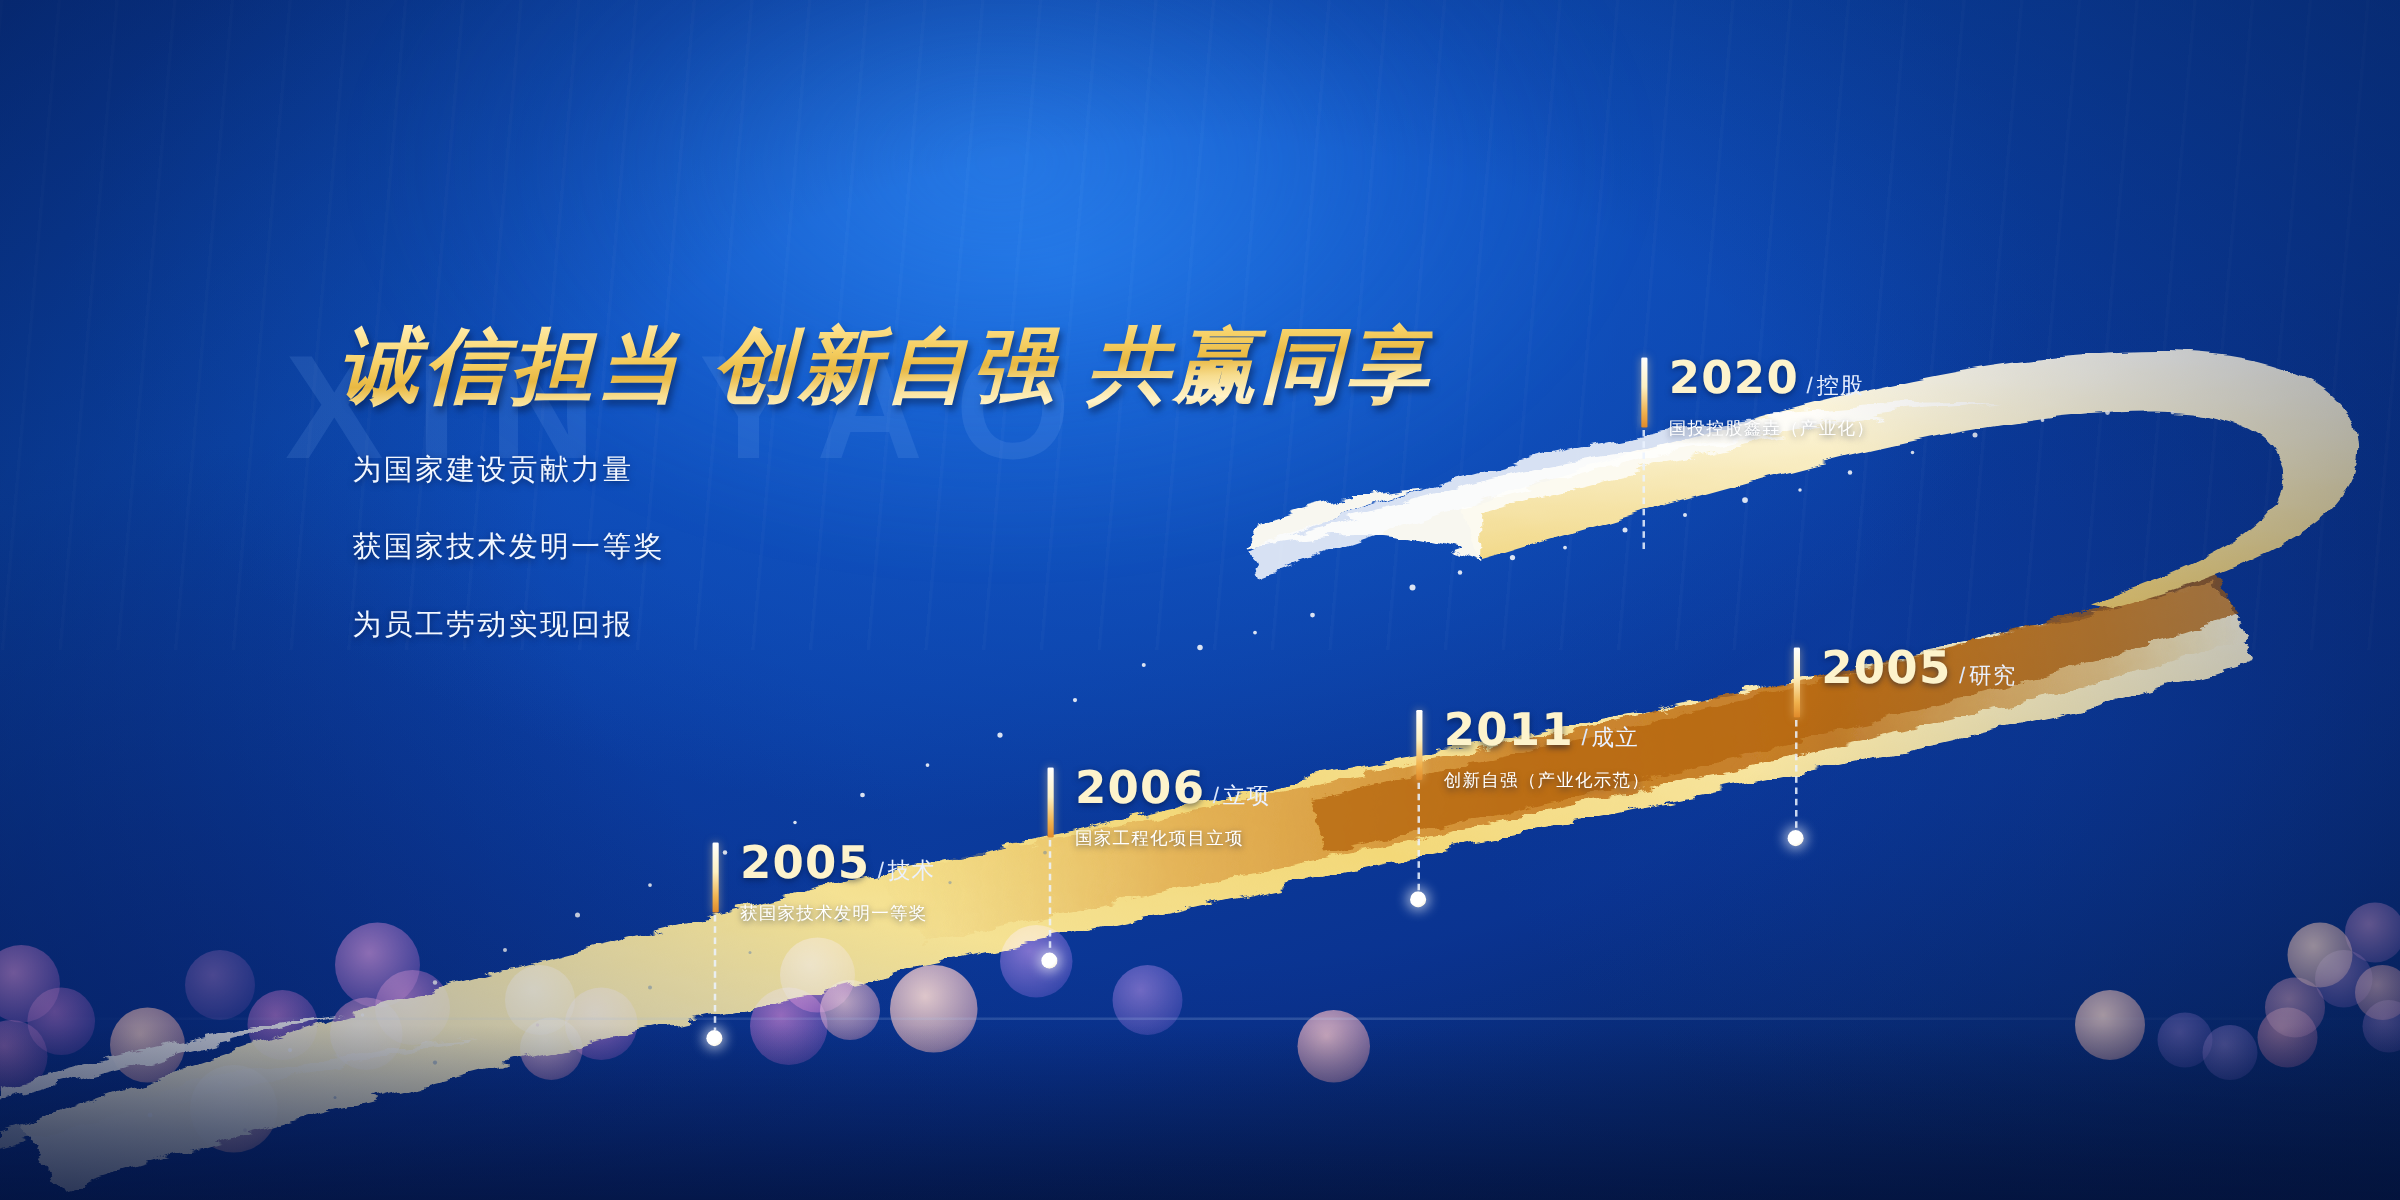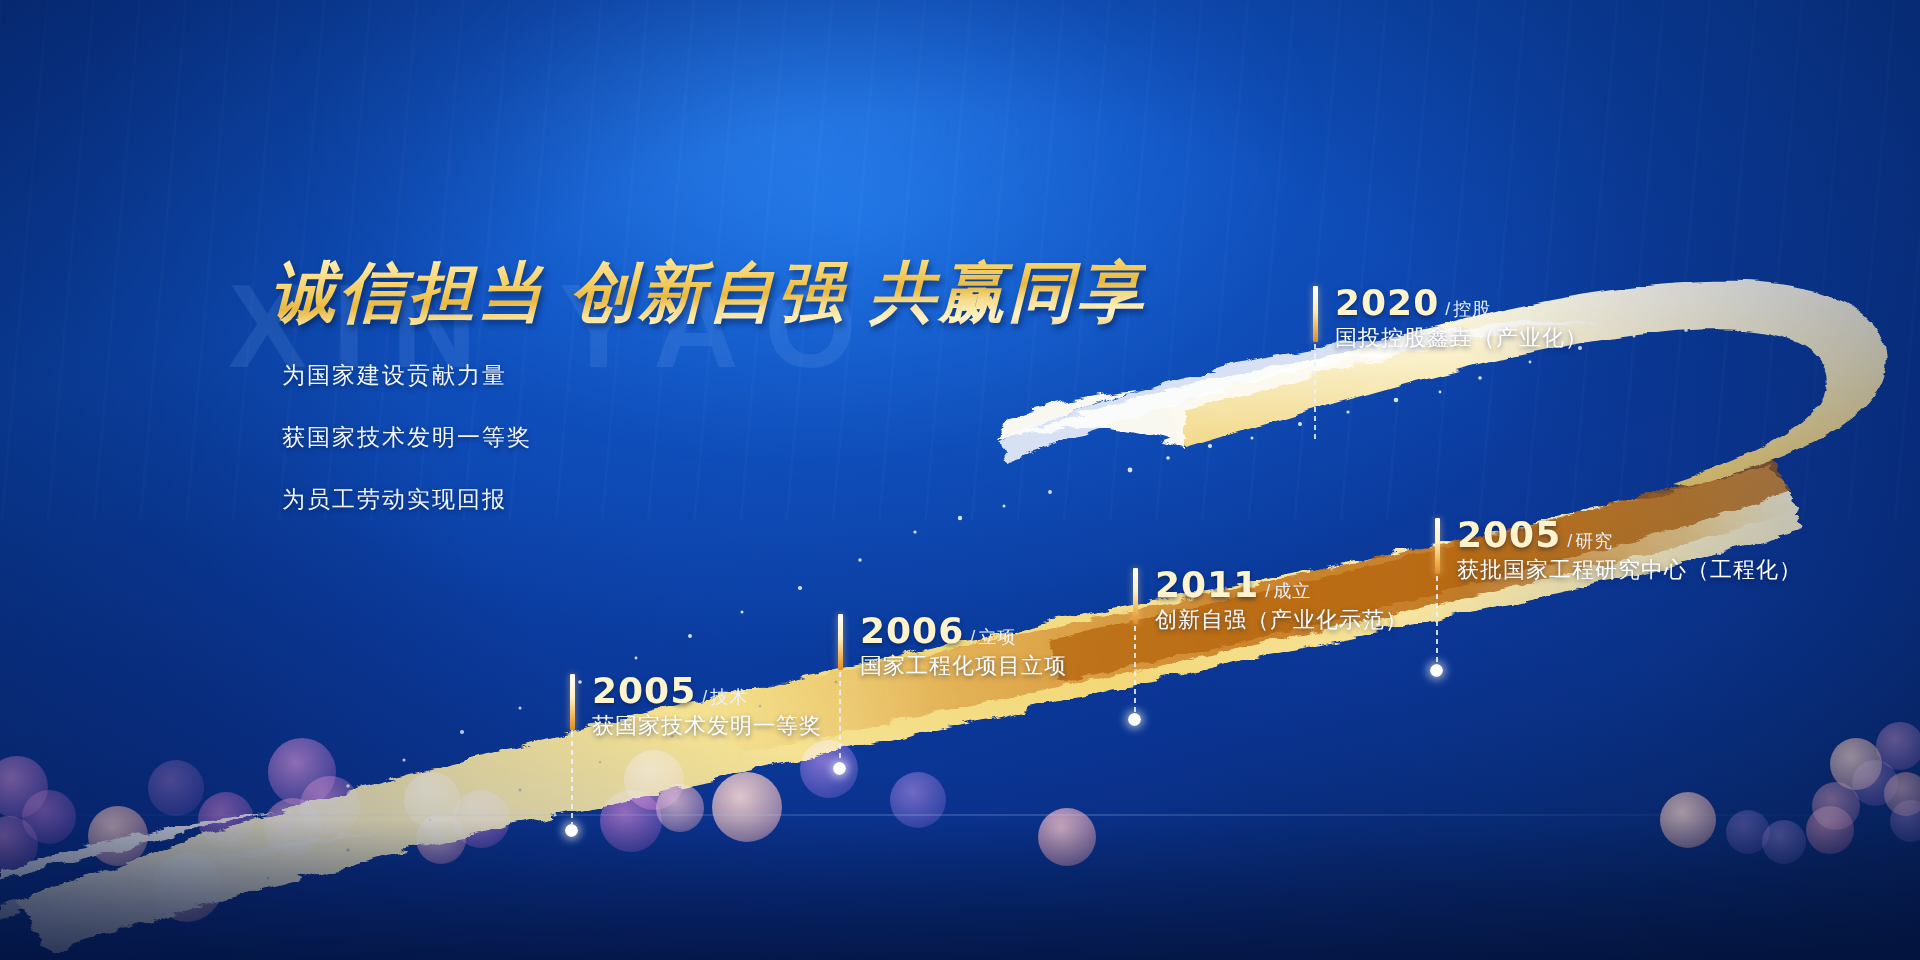--- a/index.html
+++ b/index.html
@@ -54,21 +54,21 @@
   
   .marker{position:absolute;}
   .m-bar{position:absolute;left:0;top:0;width:5px;height:56px;border-radius:1px;
     background:linear-gradient(180deg,#ffffff 0%,#fdf0c2 42%,#f0b24e 78%,#e08a2a 100%);
     box-shadow:0 0 7px rgba(255,222,150,.5);}
   .m-text{position:absolute;left:22px;top:-4px;white-space:nowrap;}
   .m-year{font-size:36px;font-weight:700;color:#fdf3cc;letter-spacing:1px;
     text-shadow:0 2px 5px rgba(2,20,60,.55);font-family:"DejaVu Sans","Liberation Sans",sans-serif;}
   .m-slash{font-size:18px;color:#dbe7fb;margin:0 3px 0 6px;}
   .m-cat{font-size:18px;color:#eaf1ff;letter-spacing:1px;}
-  .m-desc{display:block;font-size:22px;color:#ffffff;letter-spacing:1px;
+  .m-desc{display:block;margin-top:11px;font-size:14px;color:#ffffff;letter-spacing:1px;
     text-shadow:0 2px 5px rgba(2,20,60,.55);}
   .m-dash{position:absolute;left:1px;width:2px;
     background-image:linear-gradient(180deg, rgba(235,243,255,.85) 55%, rgba(255,255,255,0) 0%);
     background-size:2px 9px;background-repeat:repeat-y;}
   .m-dot{position:absolute;width:13px;height:13px;border-radius:50%;
     background:radial-gradient(circle at 38% 34%, #ffffff 0%, #ffffff 55%, #f3e6c4 100%);
     box-shadow:0 0 9px 3px rgba(255,255,255,.55);left:-5px;}
 
   
   .bk{position:absolute;border-radius:50%;pointer-events:none;mix-blend-mode:screen;}
@@ -300,21 +300,20 @@
         <span class="m-desc">创新自强（产业化示范）</span>
       </div>
       <div class="m-dash" style="top:58px;height:87px;"></div>
       <div class="m-dot" style="top:145px;"></div>
     </div>
 
     <div class="marker" style="left:1435px;top:518px;">
       <div class="m-bar"></div>
       <div class="m-text">
         <span class="m-year">2005</span><span class="m-slash">/</span><span class="m-cat">研究</span>
-        <span class="m-desc">获批国家工程研究中心（工程化）</span>
       </div>
       <div class="m-dash" style="top:58px;height:88px;"></div>
       <div class="m-dot" style="top:146px;"></div>
     </div>
 
     <div class="marker" style="left:1313px;top:286px;">
       <div class="m-bar"></div>
       <div class="m-text">
         <span class="m-year">2020</span><span class="m-slash">/</span><span class="m-cat">控股</span>
         <span class="m-desc">国投控股鑫垚（产业化）</span>

